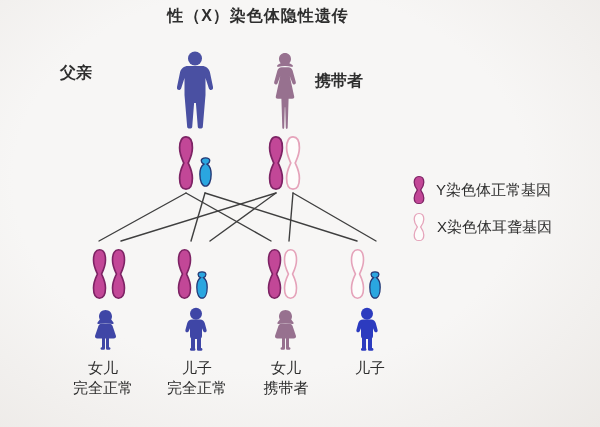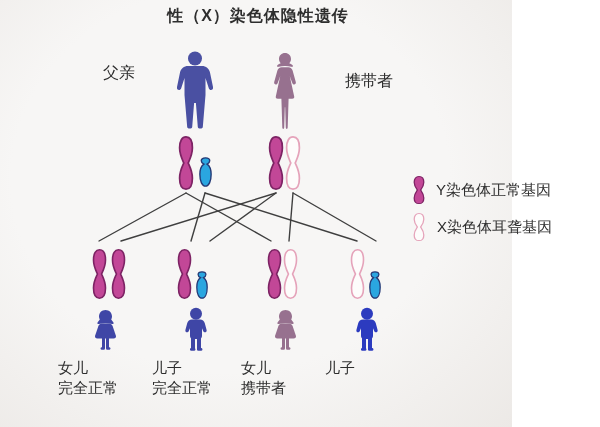--- a/index.html
+++ b/index.html
@@ -2,29 +2,29 @@
 <html style="--text: #2e2e2e; --line: #3f3f3f; --father-indigo: #4a50a2; --mother-mauve: #97718f; --child-indigo: #3f46a6; --carrier-mauve: #97718f; --affected-blue: #2c3bbf; --x-normal-fill: #c24797; --x-normal-stroke: #7d2364; --x-deaf-fill: #fdfcfb; --x-deaf-stroke: #e5a3ba; --y-fill: #2aa6e0; --y-stroke: #253a76;"><head>
 <meta charset="utf-8">
 <style>
   html,body{margin:0;padding:0;}
   body{
     width:600px;height:427px;overflow:hidden;
     font-family:"Liberation Sans","DejaVu Sans",sans-serif;
     color:var(--text,#2e2e2e);
   }
   .canvas{
-    position:relative;width:512px;height:427px;
+    position:relative;width:600px;height:427px;
     background:radial-gradient(ellipse at 45% 42%, #f7f6f5 55%, #ece9e6 100%);
   }
   .title{
     position:absolute;left:108px;top:6px;width:300px;
     text-align:center;font-size:16px;font-weight:bold;letter-spacing:1px;
   }
-  .plabel{position:absolute;text-align:right;font-size:16px;line-height:21px;font-weight:400;}
-  .clabel{position:absolute;text-align:left;font-size:15px;line-height:20px;font-weight:500;}
+  .plabel{position:absolute;text-align:left;font-size:16px;line-height:21px;font-weight:700;}
+  .clabel{position:absolute;text-align:center;font-size:15px;line-height:20px;font-weight:500;}
   .fig{position:absolute;}
   .fig svg{display:block;width:100%;height:100%;}
   .fill-father path,.fill-father circle,.fill-father rect{fill:var(--father-indigo);}
   .fill-mother path,.fill-mother circle,.fill-mother rect{fill:var(--mother-mauve);}
   .fill-child-indigo path,.fill-child-indigo circle,.fill-child-indigo rect{fill:var(--child-indigo);}
   .fill-carrier path,.fill-carrier circle,.fill-carrier rect{fill:var(--carrier-mauve);}
   .fill-affected path,.fill-affected circle,.fill-affected rect{fill:var(--affected-blue);}
   .chromo{position:absolute;}
   .chromo svg{display:block;width:100%;height:100%;overflow:visible;}
   .chromo-x-normal path{fill:var(--x-normal-fill);stroke:var(--x-normal-stroke);stroke-width:1.5;}

